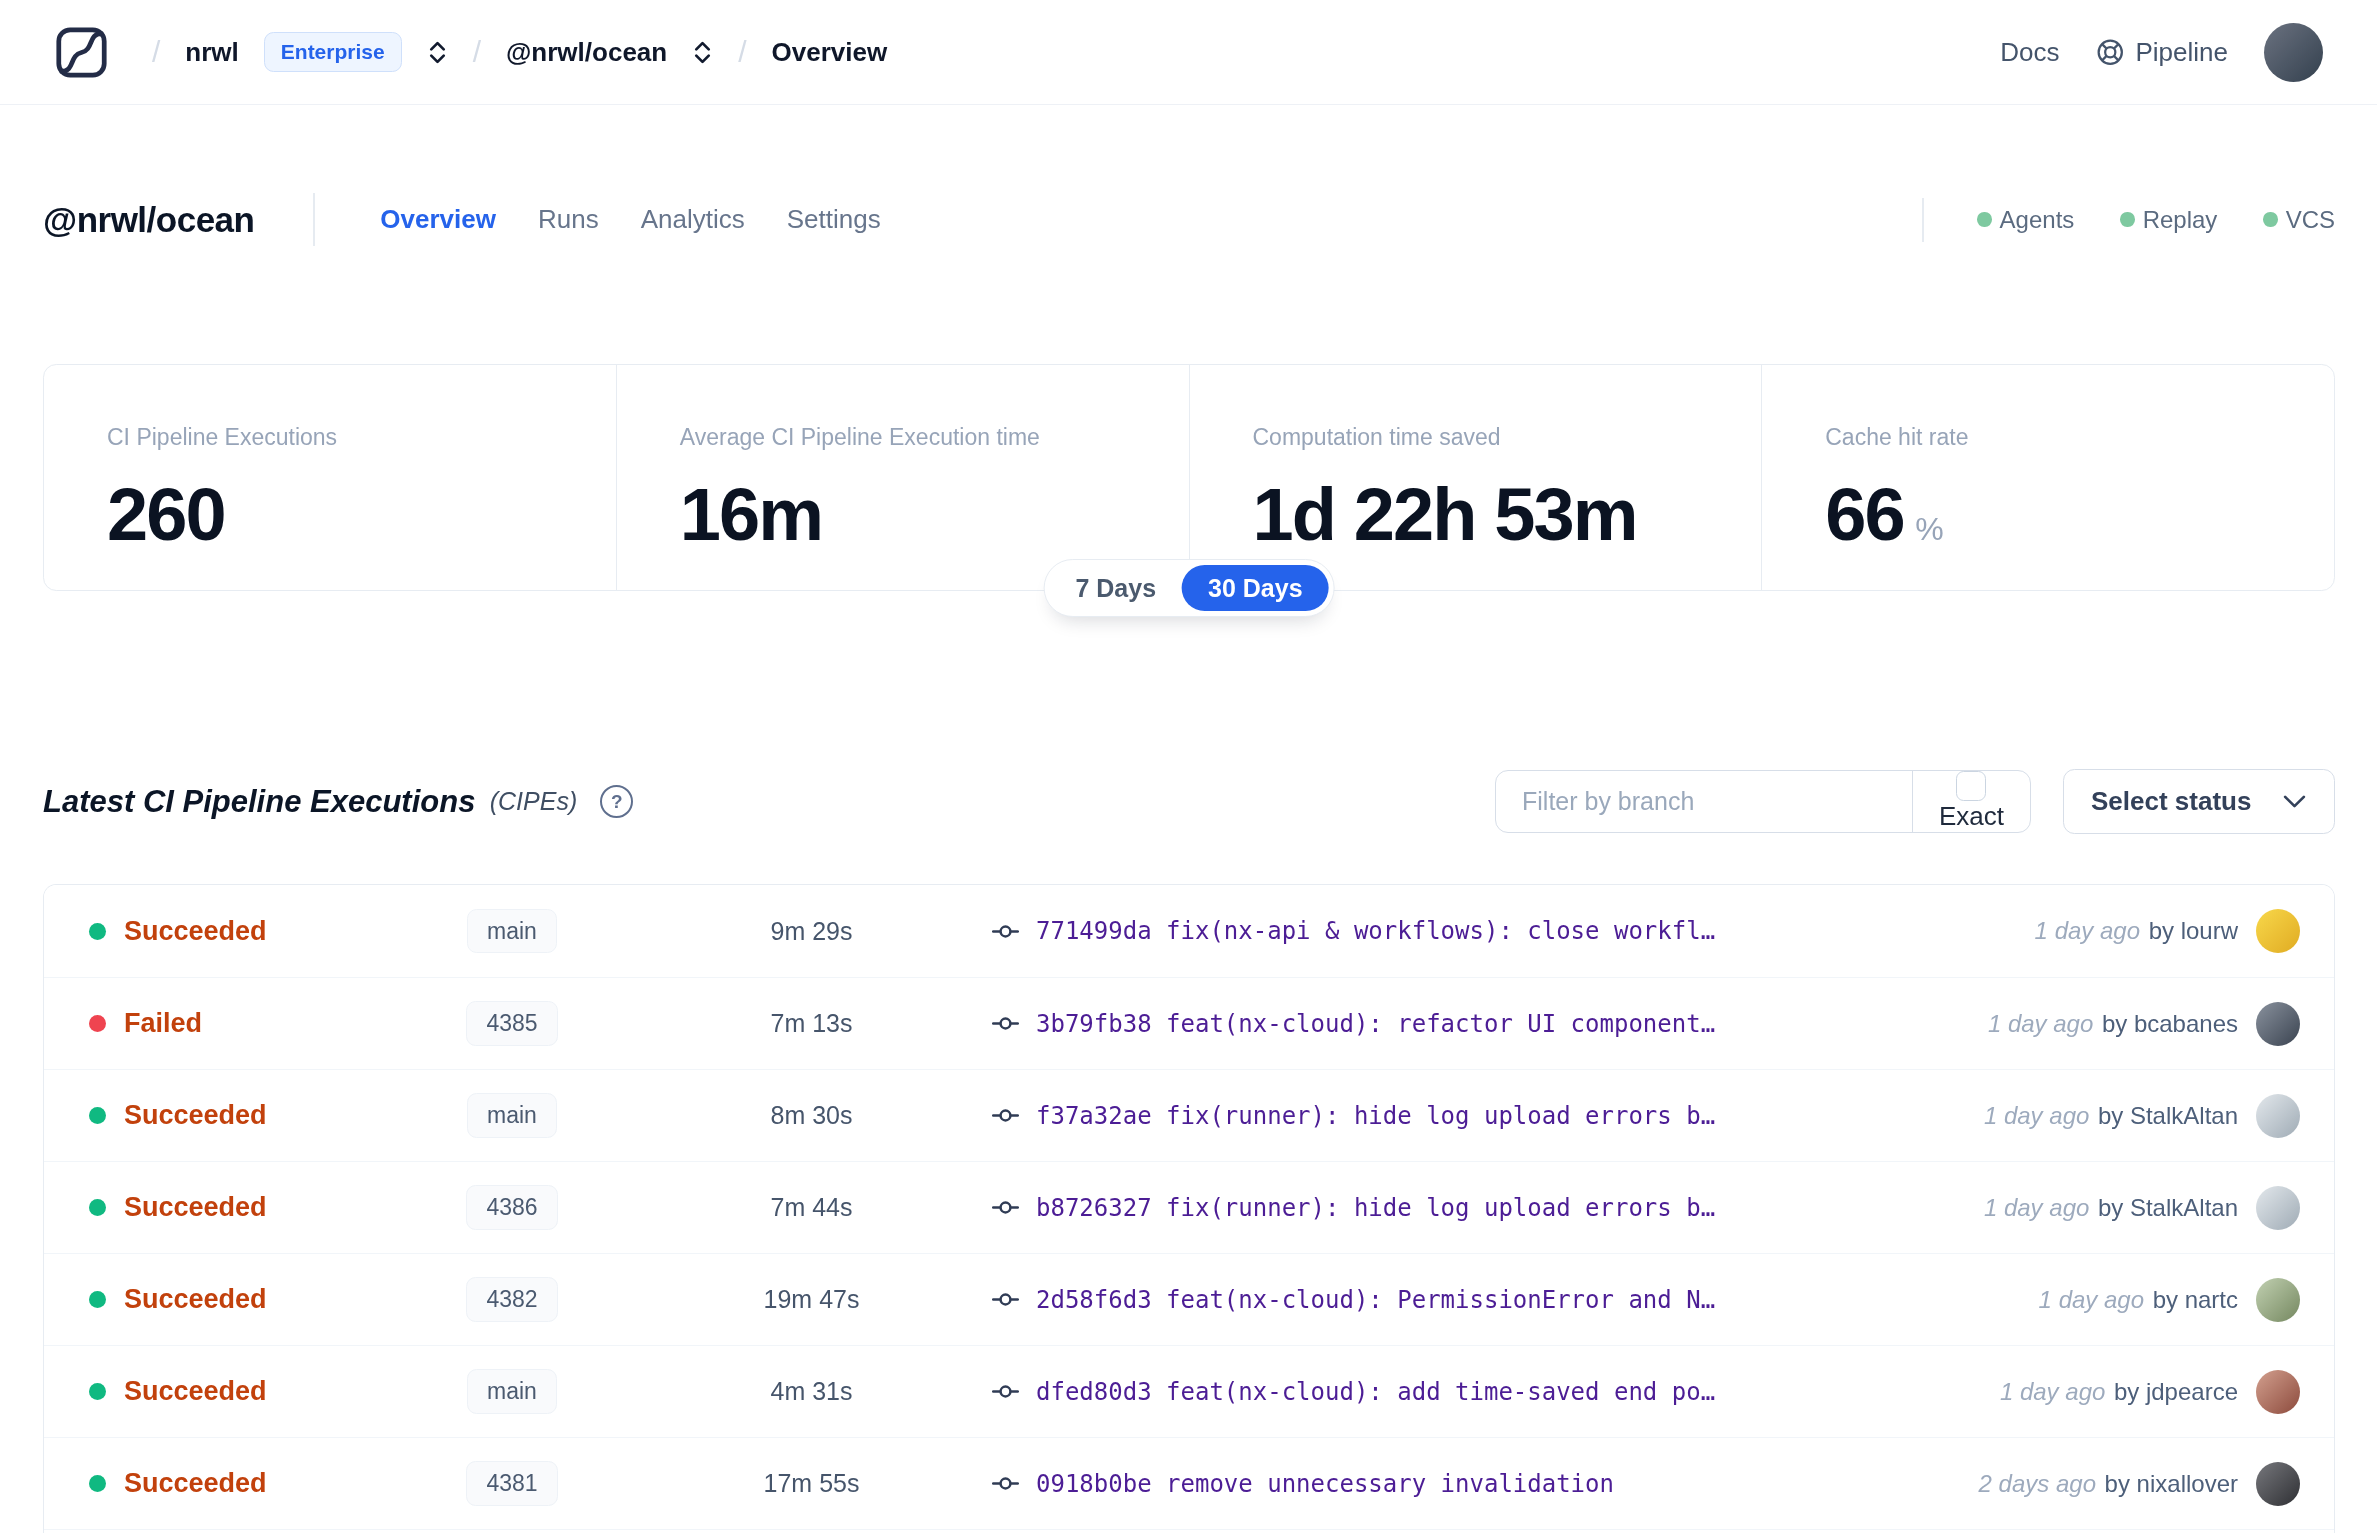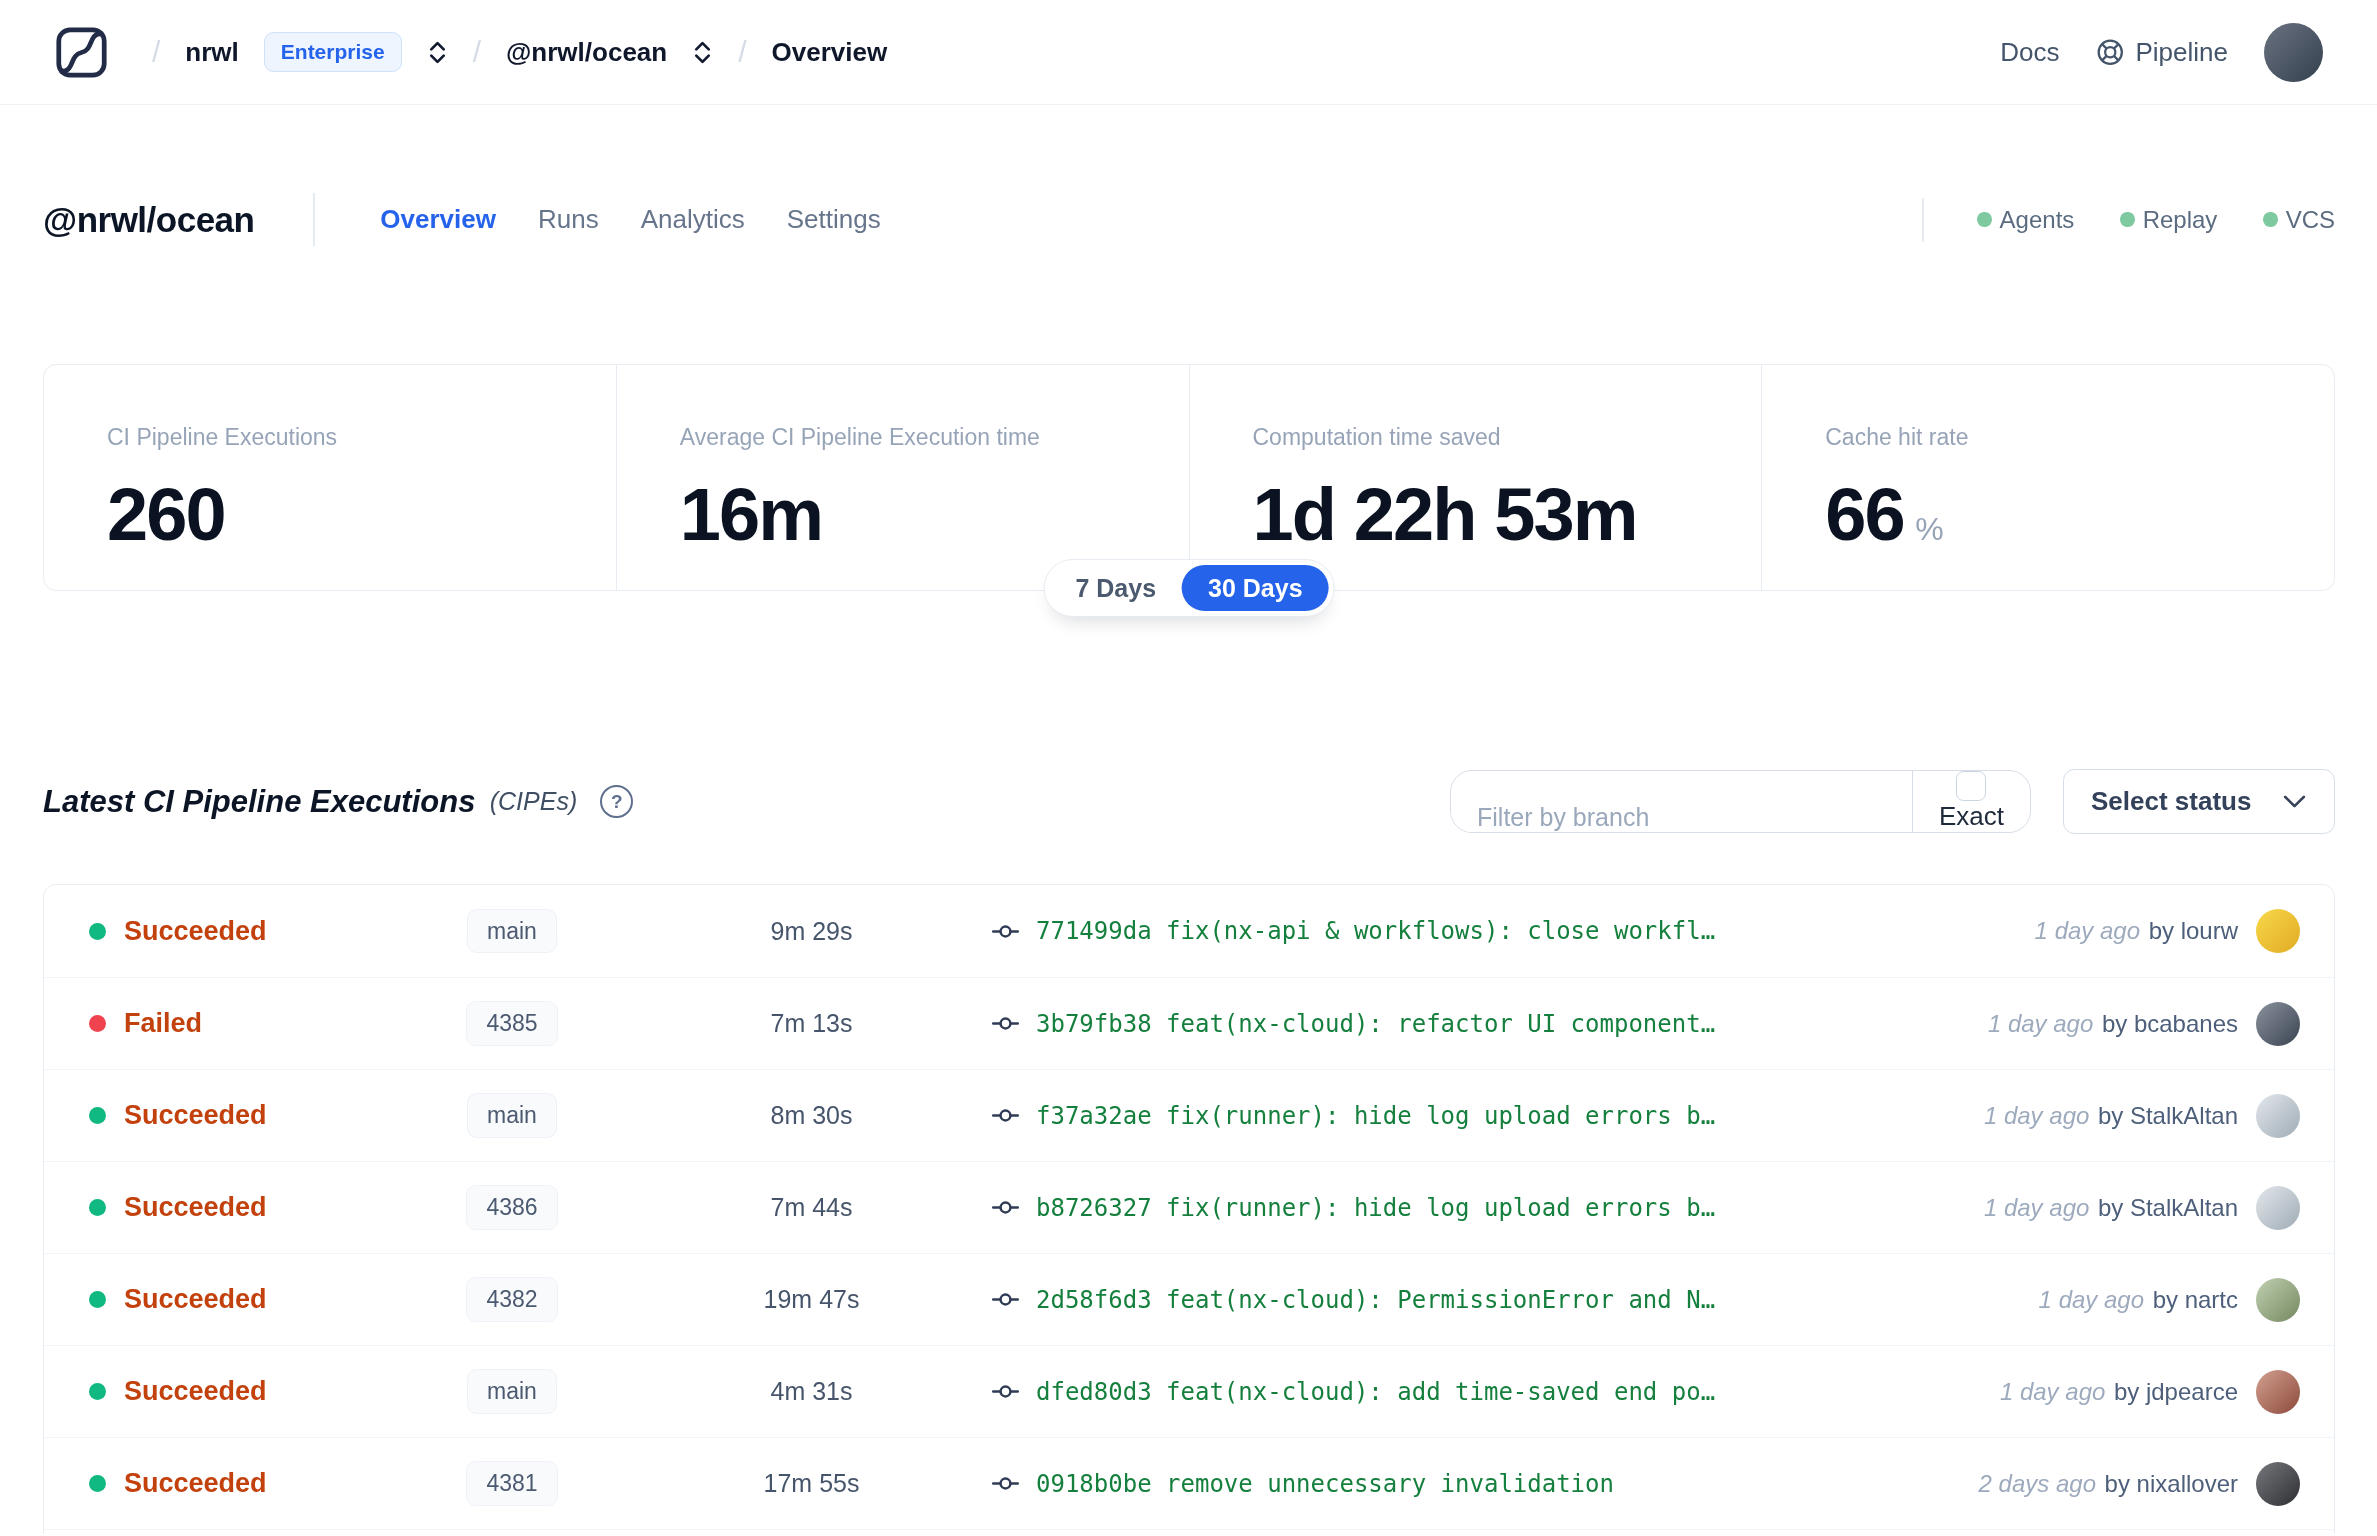--- a/index.html
+++ b/index.html
@@ -50,22 +50,22 @@
   .range-opt.selected { background:#2563eb; color:#fff; }
 
   
   .exec-head { margin:178px 43px 0; display:flex; align-items:center; height:65px; }
   .exec-title { font-size:31px; font-weight:700; color:#0b1526;font-style:italic; }
   .exec-sub { font-size:25px; font-style:italic; font-weight:500; color:#3f4e63; margin-left:14.3px; }
   .help { width:33px; height:33px; border:2.4px solid #5f6f8e; border-radius:50%;
     color:#5f6f8e; font-size:19px; font-weight:600; display:flex; align-items:center;
     justify-content:center; margin-left:23px; cursor:pointer; }
   .exec-controls { margin-left:auto; display:flex; align-items:center; gap:32px; }
-  .filter-group { display:flex; align-items:flex-end; width:581px; height:63px;
-    border:1.9px solid #d7dee8; border-radius:22px; background:#fff; overflow:hidden; }
+  .filter-group { display:flex; align-items:center; width:536px; height:63px;
+    border:1.9px solid #d7dee8; border-radius:13px; background:#fff; overflow:hidden; }
   .filter-input { flex:1; border:none; outline:none; padding:0 26px; font-size:25px;
     color:#0f172a; font-family:"Liberation Sans", sans-serif; min-width:0; }
   .filter-input::placeholder { color:#9aa8bb; }
   .exact-section { display:flex; align-items:center; gap:0; padding:0 26px;
     border-left:1.9px solid #d7dee8;flex-direction:column; }
   .checkbox { width:30px; height:30px; border:1.9px solid #cbd5e1; border-radius:7.6px;
     background:#fff; cursor:pointer; }
   .exact-label { font-size:26px; color:#1f2a3c; }
   .status-select { width:272px; height:65px; padding:0 27px; border:1.9px solid #d7dee8;
     border-radius:11.4px; background:#fff; display:flex; align-items:center;
@@ -77,21 +77,21 @@
   .row { height:92px; display:flex; align-items:center; padding:0 34px 0 45px; background:#fff; }
   .row + .row { border-top:1.9px solid #f1f5f9; }
   .c-status { flex:0 0 304px; display:flex; align-items:center; gap:18px;
     font-size:27px; font-weight:600; color:#c2410c; }
   .dot { width:17px; height:17px; border-radius:50%; }
   .c-branch { flex:0 0 238px; display:flex; justify-content:center; }
   .branch-badge { font-size:23px; color:#4b5a70; background:#f9fafc; border:1.9px solid #eef2f7;
     border-radius:9.5px; padding:7.6px 19px; cursor:pointer; }
   .c-duration { flex:0 0 361px; text-align:center; font-size:25px; color:#46556b; }
   .c-commit { flex:1; min-width:0; display:flex; align-items:center; gap:17px;
-    font-family:"DejaVu Sans Mono", monospace; font-size:24px; color:#15803d;
+    font-family:"DejaVu Sans Mono", monospace; font-size:24px; color:#4c1d95;
     white-space:nowrap; overflow:hidden; }
   .commit-icon { flex:0 0 auto; }
   .c-meta { margin-left:auto; display:flex; align-items:center; flex:0 0 auto; }
   .time-ago { font-size:24px; font-style:italic; color:#9daabd; }
   .author { font-size:24px; color:#4d5f7a; margin-left:8.6px; }
   .avatar { width:44px; height:44px; border-radius:50%; margin-left:18px; flex:0 0 auto; }
   .row-stub { height:3.8px; border-top:1.9px solid #f1f5f9; background:#fff; }
 </style>
 </head>
 <body>

